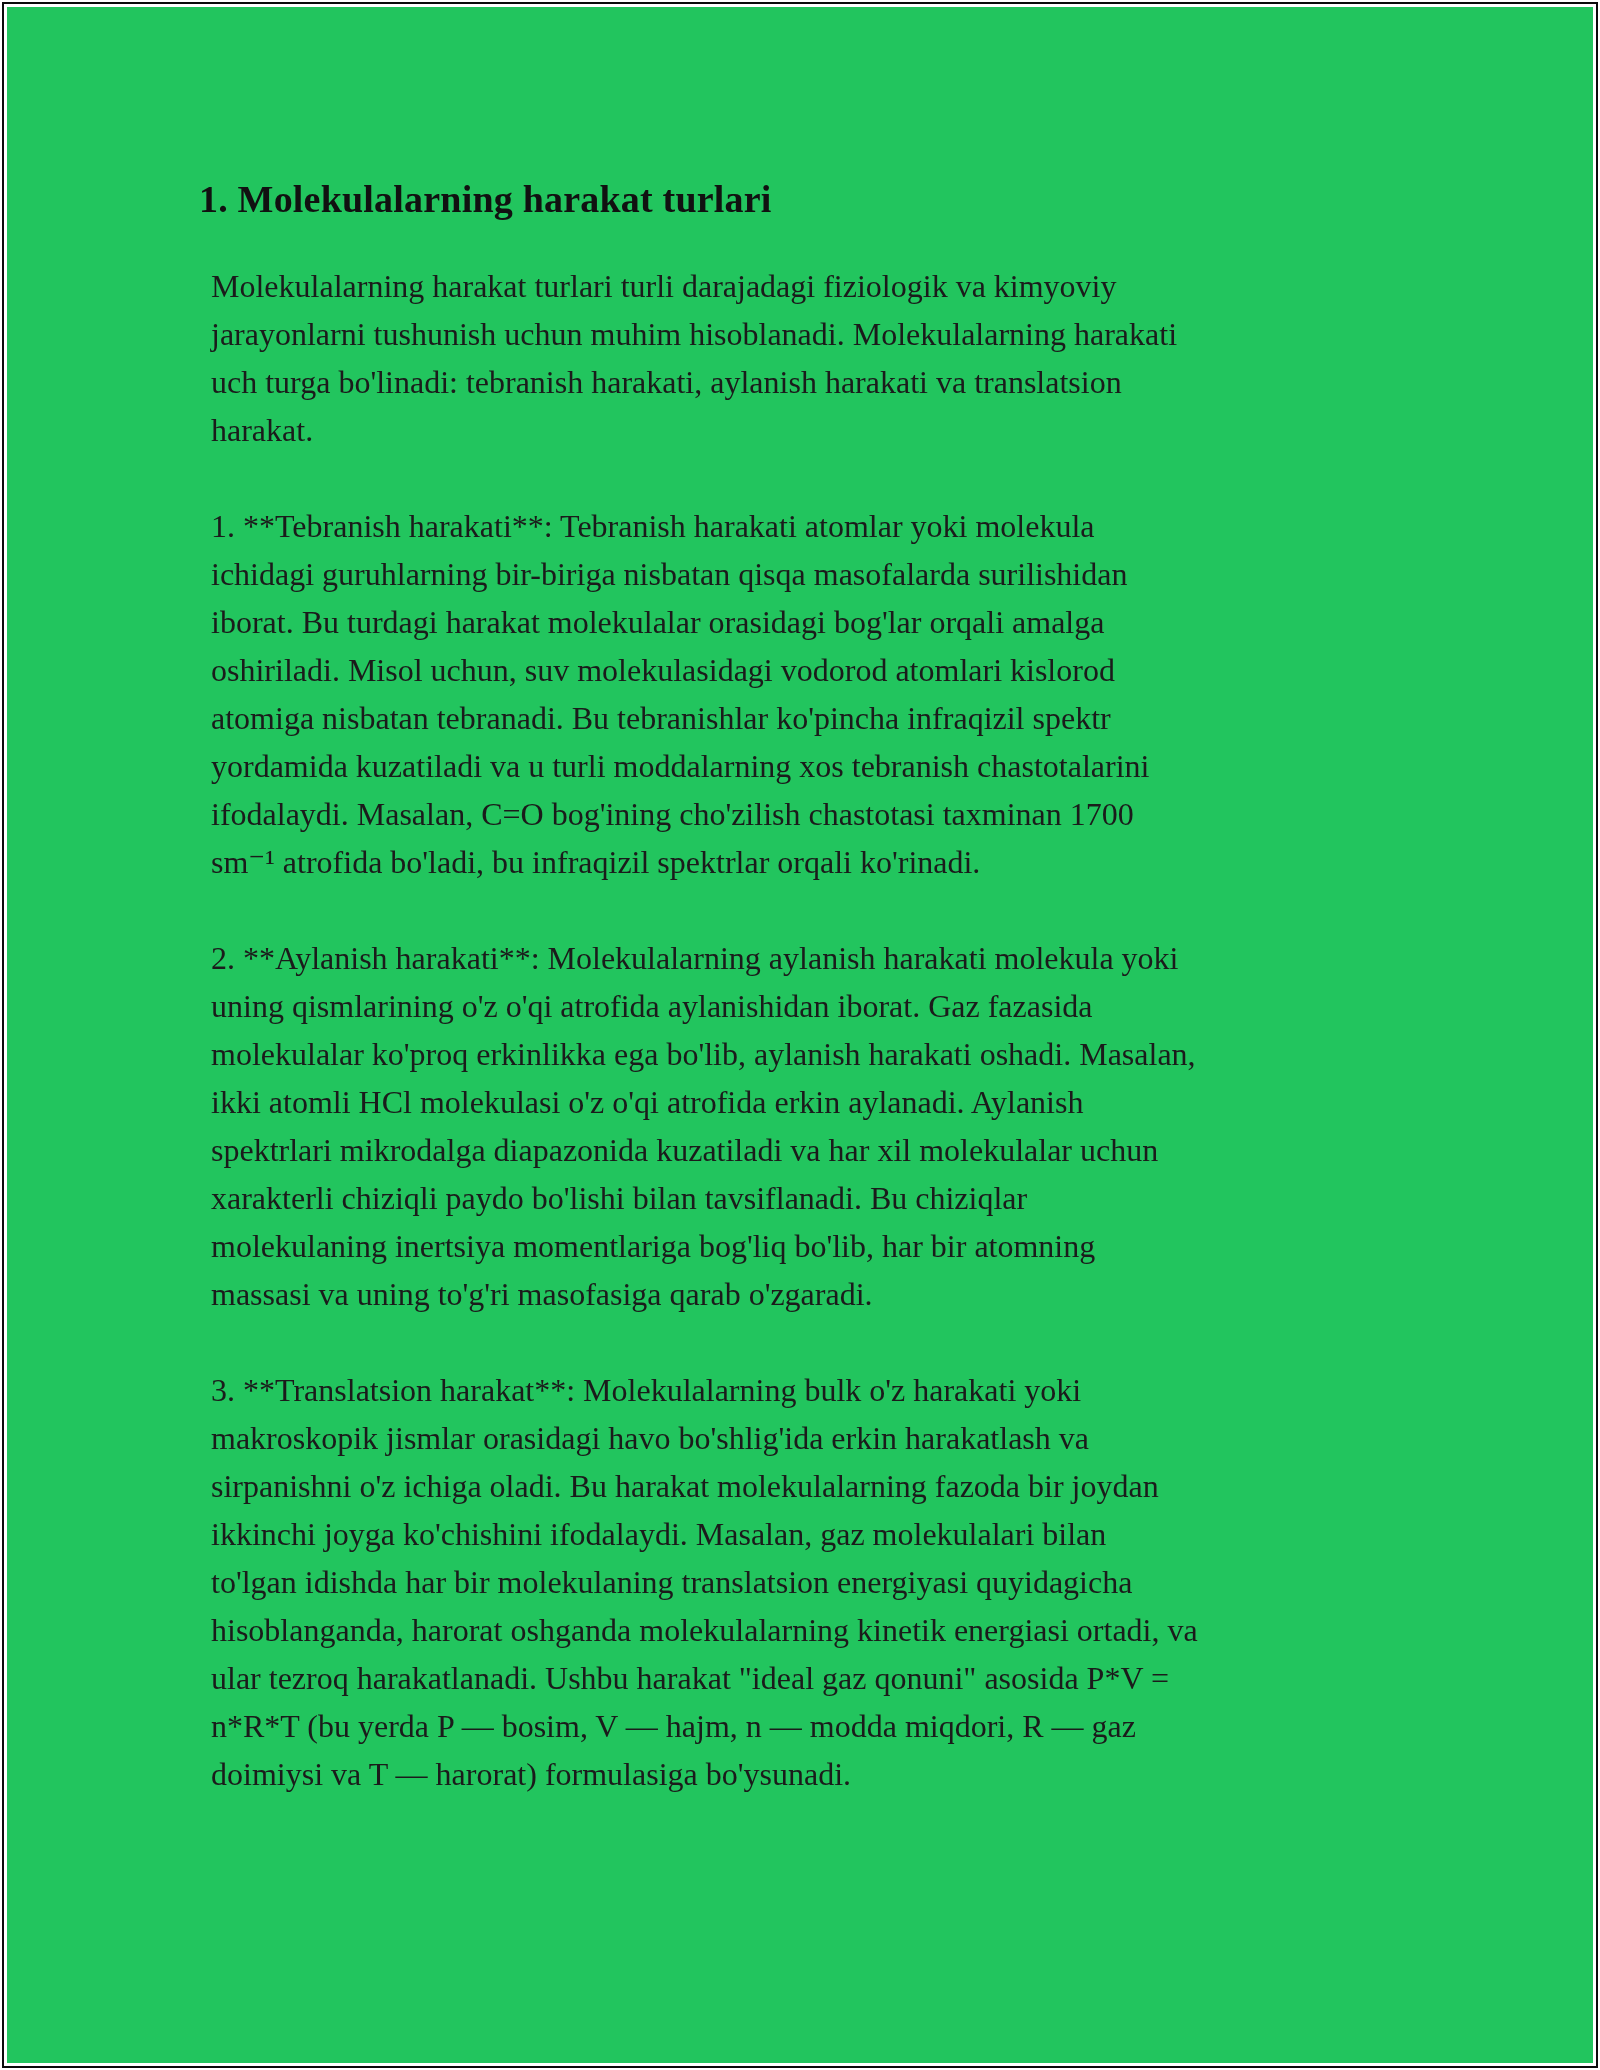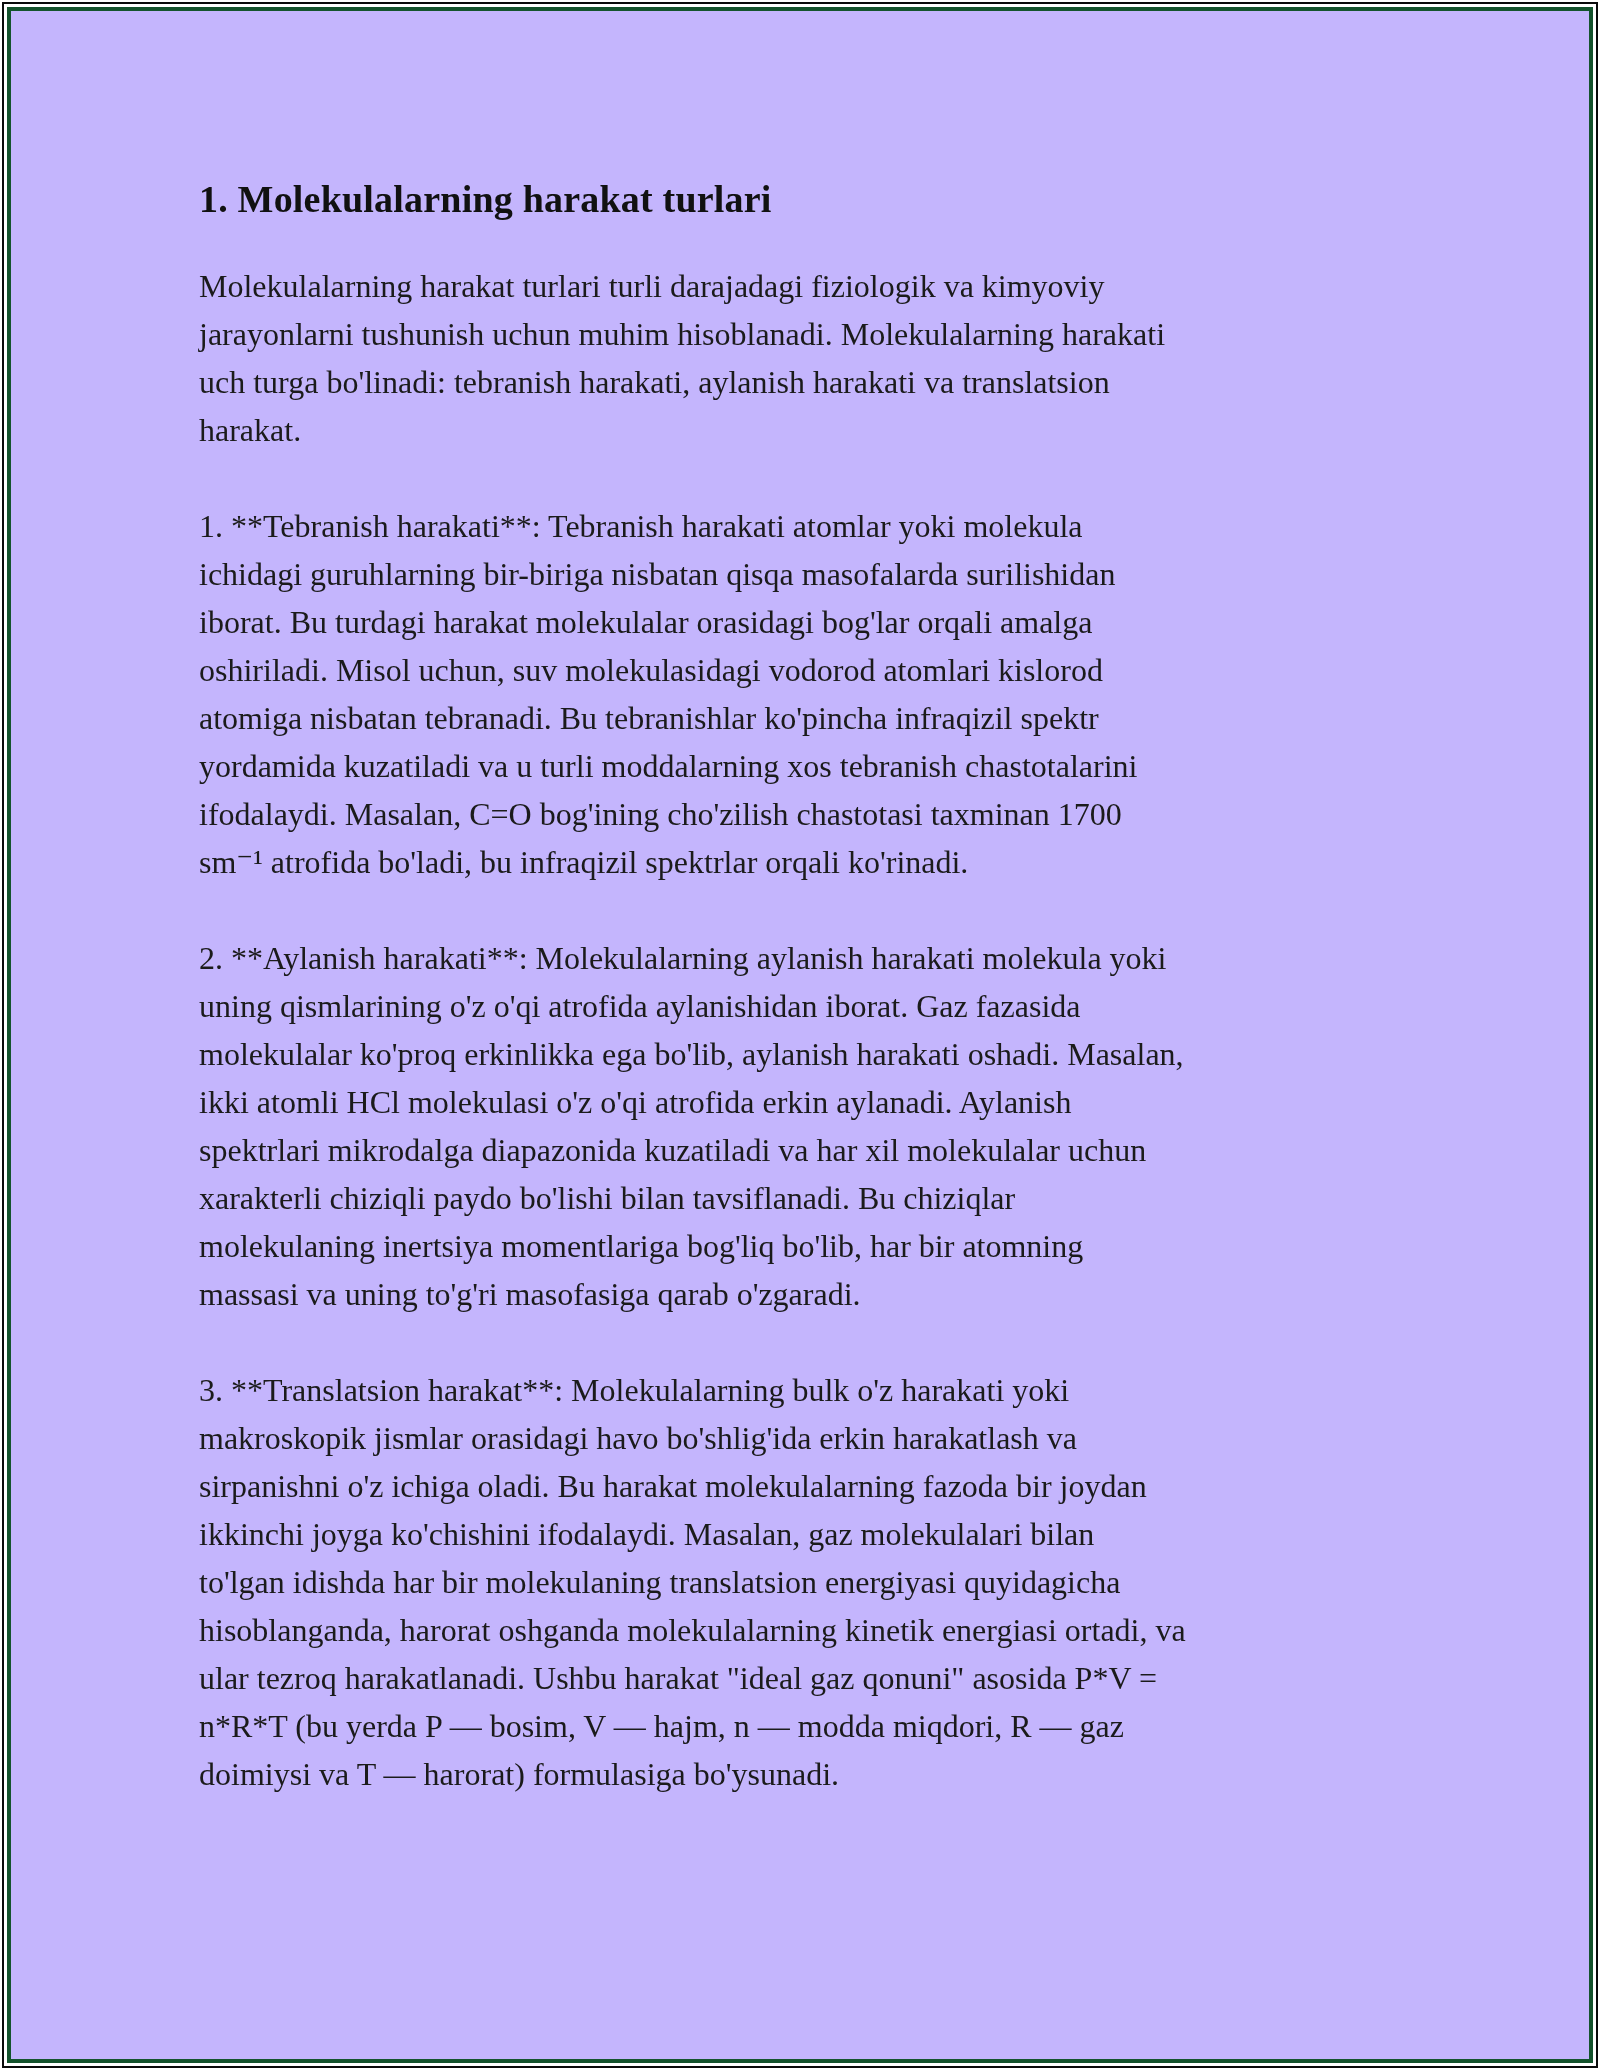--- a/index.html
+++ b/index.html
@@ -16,41 +16,41 @@
     color: #1b1b1b;
   }
   .frame-outer {
     position: absolute;
     top: 2px; left: 2px; right: 2px; bottom: 2px;
     border: 2px solid #0a0a0a;
   }
   .frame-inner {
     position: absolute;
     top: 3px; left: 3px; right: 3px; bottom: 3px;
-    border: 4px solid #14532d;
-    background: #c4b5fd;
+    border: 4px solid #22c55e;
+    background: #22c55e;
     padding-left: 31px;
   }
   .content {
     position: absolute;
     top: 0; left: 0; right: 0; bottom: 0;
     padding: 165px 80px 0 188px;
     box-sizing: border-box;
     overflow: hidden;
   }
   h1.doc-title {
     margin: 0 0 40px 0;
     font-size: 38px;
     line-height: 46px;
     font-weight: bold;
     color: #111111;
     letter-spacing: 0.2px;
   }
   p.doc-paragraph {
-    margin: 0 0 48px 0;
+    margin: 0 0 48px 12px;
     font-size: 32px;
     line-height: 48px;
     white-space: pre-line;
     color: #1b1b1b;
   }
 </style>
 </head>
 <body>
 
 <div class="frame-outer">

